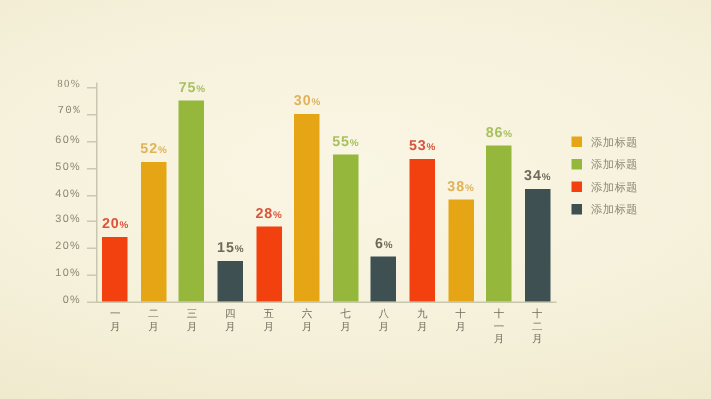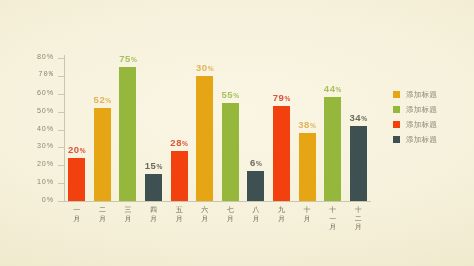--- a/index.html
+++ b/index.html
@@ -109,21 +109,21 @@
     font-size: 7px;
     line-height: 8.6px;
     color: #6f6c5c;
     letter-spacing: 0;
   }
   .xlabel span { display: block; }
 
   
   #legend {
     position: absolute;
-    left: 393px;
+    left: 381px;
     top: 87px;
   }
   .legend-row {
     display: flex;
     align-items: center;
     height: 15px;
   }
   .legend-swatch {
     width: 7px;
     height: 7px;
@@ -172,21 +172,21 @@
         </div>
         <div class="ytick" style="top: 93.75px;">
           <div class="ylabel" style="color: rgb(138, 135, 117);">60%</div>
           <div class="ymark"></div>
         </div>
         <div class="ytick" style="top: 75.875px;">
           <div class="ylabel" style="color: rgb(138, 135, 117); font-family: Liberation Mono, monospace;">70%</div>
           <div class="ymark"></div>
         </div>
         <div class="ytick" style="top: 58px;">
-          <div class="ylabel" style="color: rgb(138, 135, 117);">80%</div>
+          <div class="ylabel" style="color: rgb(138, 135, 117); font-family: Liberation Serif, serif;">80%</div>
           <div class="ymark"></div>
         </div>
       </div>
     <div id="bars">
         <div class="bar" style="left: 68.2917px; width: 17px; height: 68.9px;">
           <div class="col" style="height: 42.9px; background: rgb(242, 64, 15);"></div>
           <div class="vlabel" style="bottom: 45.9px; color: rgb(217, 84, 59);"><span>20</span><span class="pct">%</span></div>
         </div>
         <div class="bar" style="left: 93.875px; width: 17px; height: 118.95px;">
           <div class="col" style="height: 92.95px; background: rgb(229, 165, 21);"></div>
@@ -211,29 +211,29 @@
         <div class="bar" style="left: 221.792px; width: 17px; height: 124.312px;">
           <div class="col" style="height: 98.3125px; background: rgb(149, 184, 60);"></div>
           <div class="vlabel" style="bottom: 101.312px; color: rgb(168, 192, 96);"><span>55</span><span class="pct">%</span></div>
         </div>
         <div class="bar" style="left: 247.375px; width: 17px; height: 56.3875px;">
           <div class="col" style="height: 30.3875px; background: rgb(63, 80, 83);"></div>
           <div class="vlabel" style="bottom: 33.3875px; color: rgb(107, 106, 92);"><span>6</span><span class="pct">%</span></div>
         </div>
         <div class="bar" style="left: 272.958px; width: 17px; height: 120.737px;">
           <div class="col" style="height: 94.7375px; background: rgb(242, 64, 15);"></div>
-          <div class="vlabel" style="bottom: 97.7375px; color: rgb(217, 84, 59);"><span>79</span><span class="pct">%</span></div>
+          <div class="vlabel" style="bottom: 97.7375px; color: rgb(217, 84, 59);"><span>53</span><span class="pct">%</span></div>
         </div>
         <div class="bar" style="left: 298.542px; width: 17px; height: 93.925px;">
           <div class="col" style="height: 67.925px; background: rgb(229, 165, 21);"></div>
           <div class="vlabel" style="bottom: 70.925px; color: rgb(224, 179, 90);"><span>38</span><span class="pct">%</span></div>
         </div>
         <div class="bar" style="left: 324.125px; width: 17px; height: 129.675px;">
           <div class="col" style="height: 103.675px; background: rgb(149, 184, 60);"></div>
-          <div class="vlabel" style="bottom: 106.675px; color: rgb(168, 192, 96);"><span>44</span><span class="pct">%</span></div>
+          <div class="vlabel" style="bottom: 106.675px; color: rgb(168, 192, 96);"><span>86</span><span class="pct">%</span></div>
         </div>
         <div class="bar" style="left: 349.708px; width: 17px; height: 101.075px;">
           <div class="col" style="height: 75.075px; background: rgb(63, 80, 83);"></div>
           <div class="vlabel" style="bottom: 78.075px; color: rgb(107, 106, 92);"><span>34</span><span class="pct">%</span></div>
         </div>
       </div>
     <div id="xlabels">
         <div class="xlabel" style="left: 63.7917px; color: rgb(111, 108, 92);">
           <span>一</span>
           <span>月</span>

